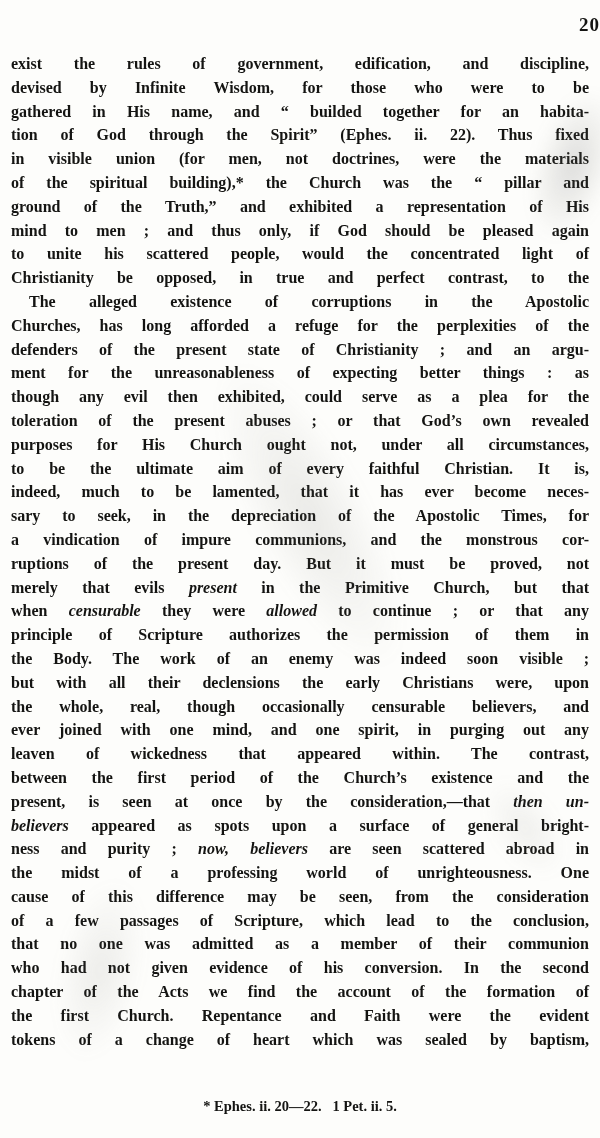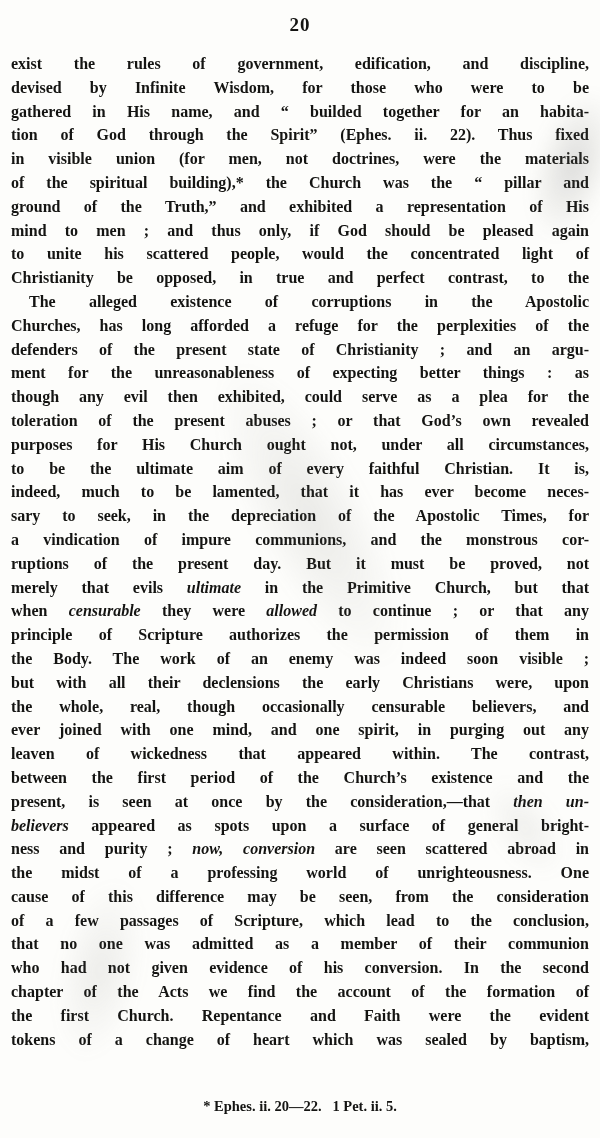--- a/index.html
+++ b/index.html
@@ -39,21 +39,21 @@
     background: radial-gradient(closest-side, rgba(120,120,112,0.12), rgba(120,120,112,0) 70%);
     transform: rotate(12deg);
   }
   .smudge.s4 {
     right: 30px; bottom: 230px; width: 90px; height: 160px;
     background: radial-gradient(closest-side, rgba(120,120,112,0.10), rgba(120,120,112,0) 70%);
     transform: rotate(-35deg);
   }
   .page-number {
     padding-top: 12px;
-    text-align: center;
+    text-align: right;
     font-size: 19px;
     letter-spacing: 1px;
     line-height: 26px;
   }
   .body-text {
     margin-top: 14px;
     padding: 0 11px;
     font-size: 16px;
     line-height: 23.8px;
   }
@@ -112,32 +112,32 @@
         <div class="line">defenders of the present state of Christianity ; and an argu-</div>
         <div class="line">ment for the unreasonableness of expecting better things : as</div>
         <div class="line">though any evil then exhibited, could serve as a plea for the</div>
         <div class="line">toleration of the present abuses ; or that God’s own revealed</div>
         <div class="line">purposes for His Church ought not, under all circumstances,</div>
         <div class="line">to be the ultimate aim of every faithful Christian.  It is,</div>
         <div class="line">indeed, much to be lamented, that it has ever become neces-</div>
         <div class="line">sary to seek, in the depreciation of the Apostolic Times, for</div>
         <div class="line">a vindication of impure communions, and the monstrous cor-</div>
         <div class="line">ruptions of the present day.  But it must be proved, not</div>
-        <div class="line">merely that evils <i>ultimate</i> in the Primitive Church, but that</div>
+        <div class="line">merely that evils <i>present</i> in the Primitive Church, but that</div>
         <div class="line">when <i>censurable</i> they were <i>allowed</i> to continue ; or that any</div>
         <div class="line">principle of Scripture authorizes the permission of them in</div>
         <div class="line">the Body.  The work of an enemy was indeed soon visible ;</div>
         <div class="line">but with all their declensions the early Christians were, upon</div>
         <div class="line">the whole, real, though occasionally censurable believers, and</div>
         <div class="line">ever joined with one mind, and one spirit, in purging out any</div>
         <div class="line">leaven of wickedness that appeared within.  The contrast,</div>
         <div class="line">between the first period of the Church’s existence and the</div>
         <div class="line">present, is seen at once by the consideration,—that <i>then un-</i></div>
         <div class="line"><i>believers</i> appeared as spots upon a surface of general bright-</div>
-        <div class="line">ness and purity ; <i>now, conversion</i> are seen scattered abroad in</div>
+        <div class="line">ness and purity ; <i>now, believers</i> are seen scattered abroad in</div>
         <div class="line">the midst of a professing world of unrighteousness.  One</div>
         <div class="line">cause of this difference may be seen, from the consideration</div>
         <div class="line">of a few passages of Scripture, which lead to the conclusion,</div>
         <div class="line">that no one was admitted as a member of their communion</div>
         <div class="line">who had not given evidence of his conversion.  In the second</div>
         <div class="line">chapter of the Acts we find the account of the formation of</div>
         <div class="line">the first Church.  Repentance and Faith were the evident</div>
         <div class="line">tokens of a change of heart which was sealed by baptism,</div>
       </div>
     </div>

